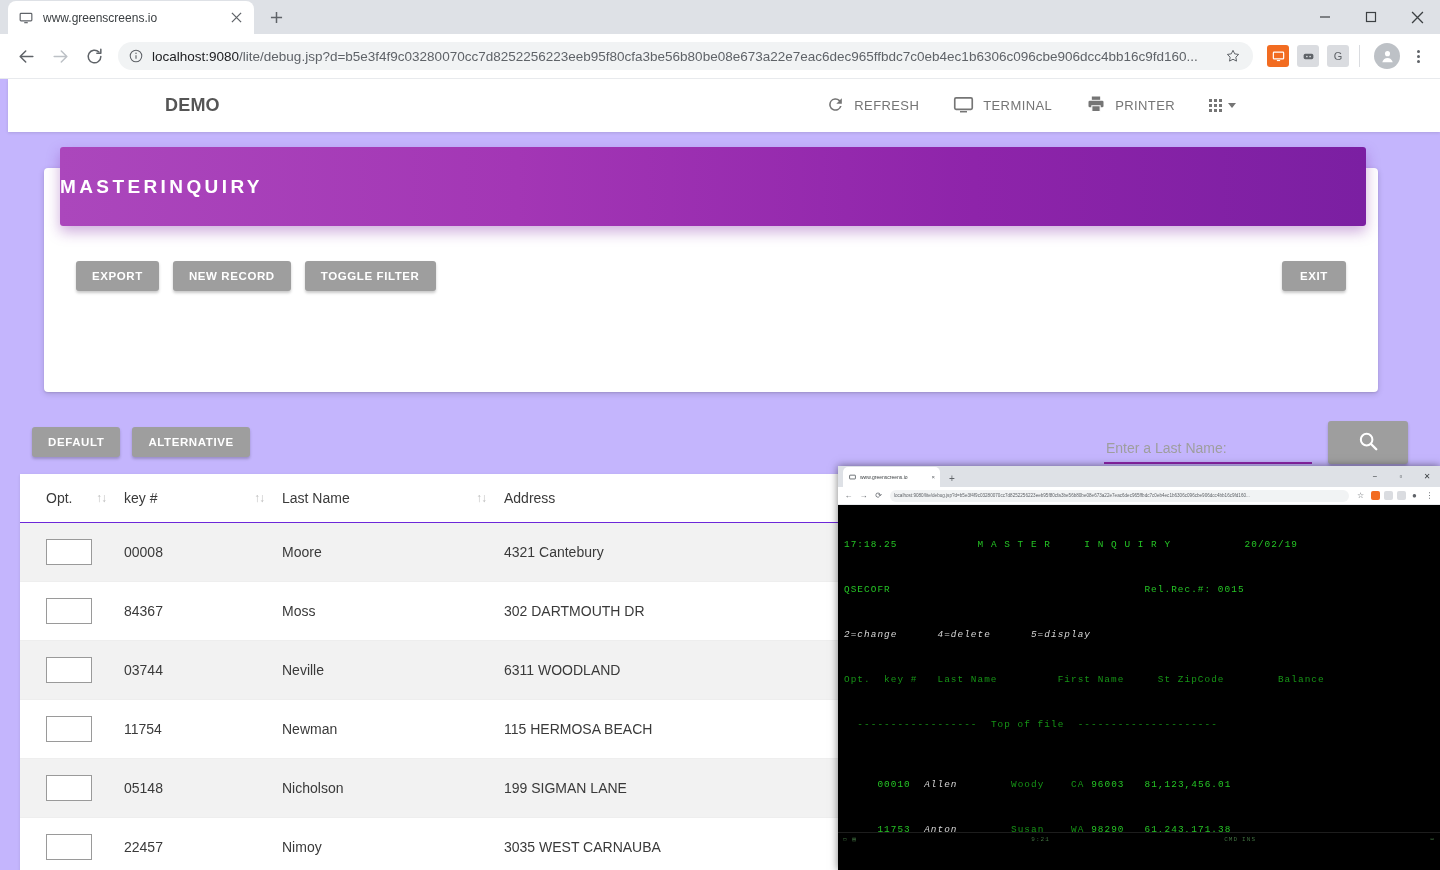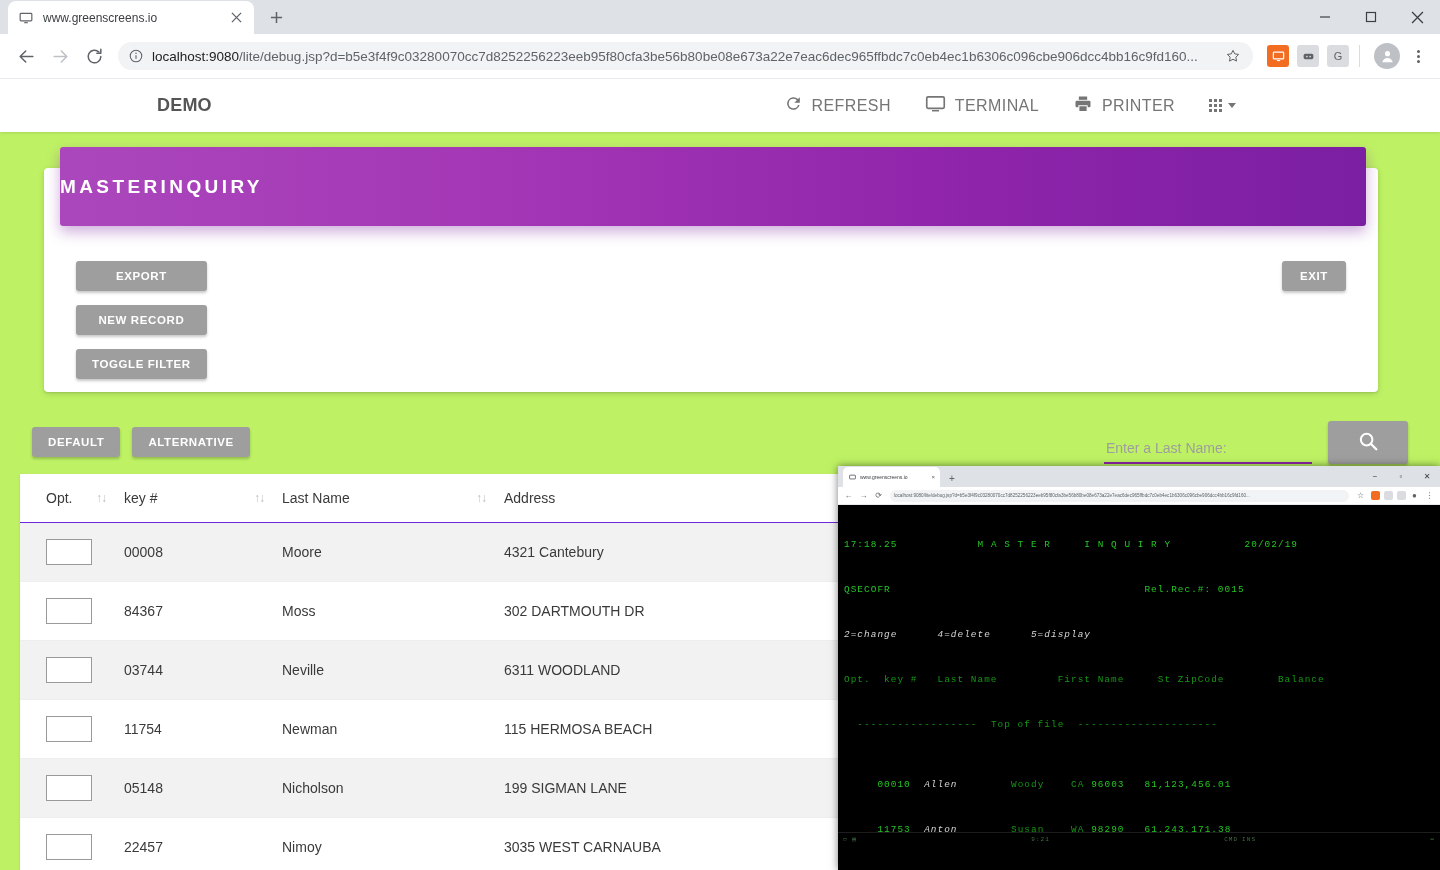--- a/index.html
+++ b/index.html
@@ -54,29 +54,29 @@
   .omni-star { width: 20px; height: 20px; color:#5f6368; flex:0 0 20px; display:flex;align-items:center;justify-content:center;}
   .ext-icon { width: 22px; height: 22px; margin-left: 6px; border-radius: 3px; display:flex;align-items:center;justify-content:center;flex:0 0 22px;}
   .ext-orange { background: #f26c21; color:#fff; }
   .ext-grey { background: #dadce0; color:#5f6368; font-size: 11px;}
   .tb-divider { width:1px; height: 22px; background:#dadce0; margin: 0 8px;}
   .avatar-btn { width:26px;height:26px;border-radius:50%;background:#bdc1c6;display:flex;align-items:center;justify-content:center;color:#fff;margin-left:4px;}
   .kebab { width: 24px; height: 28px; display:flex;flex-direction:column;align-items:center;justify-content:center;gap:2px;margin-left:4px;}
   .kebab i { width:3px;height:3px;border-radius:50%;background:#5f6368;display:block;}
 
   
-  .app { position: absolute; top: 79px; left: 0; width: 1440px; height: 791px; background:#bef264; overflow:hidden;}
+  .app { position: absolute; top: 79px; left: 0; width: 1440px; height: 791px; background:#c4b5fd; overflow:hidden;padding-left:8px;}
   .appbar {
     height: 53px; background: #fff; display: flex; align-items: center;
     padding: 0 24px; box-shadow: 0 1px 3px rgba(0,0,0,.12);
     position: relative; z-index: 3;
   }
   .app-brand { font-size: 18px; font-weight: bold; color: #555; margin-left: 133px; letter-spacing: .2px;}
   .appbar-actions { margin-left: auto; display: flex; align-items: center; gap: 34px; padding-right: 180px;}
-  .appbar-action { display: flex; align-items: center; gap: 9px; color: #757575; font-size: 16px; letter-spacing: .4px;}
+  .appbar-action { display: flex; align-items: center; gap: 9px; color: #757575; font-size: 13px; letter-spacing: .4px;}
   .appbar-action svg { fill: #757575; }
   .grid-menu { display:flex; align-items:center; gap:6px; color:#757575;}
   .grid-dots { display:grid; grid-template-columns: repeat(3, 3px); grid-template-rows: repeat(3, 3px); gap:2px;}
   .grid-dots i { width:3px;height:3px;background:#757575;display:block;}
   .caret-down { width:0;height:0;border-left:4px solid transparent;border-right:4px solid transparent;border-top:5px solid #757575;}
 
   
   .card {
     position: absolute; left: 44px; top: 89px; width: 1334px; height: 224px;
     background: #fff; border-radius: 4px;
@@ -85,21 +85,21 @@
   .banner {
     position: absolute; left: 16px; top: -21px; right: 12px; height: 79px;
     background: linear-gradient(90deg, #ab47bc 0%, #a336b5 35%, #8e24aa 70%, #7b1fa2 100%);
     border-radius: 3px;
     box-shadow: 0 6px 14px rgba(123,31,162,.36);
     display: flex; align-items: center; 
   }
   .banner-title {
     color: #fff; font-size: 19px; font-weight: bold; letter-spacing: 3.4px;
   }
-  .card-buttons { position: absolute; left: 32px; top: 93px; display: flex; gap: 14px; flex-direction: column; }
+  .card-buttons { position: absolute; left: 32px; top: 93px; display: flex; gap: 14px; }
   .mbtn {
     background: #9e9e9e; color: #fff; border: none; border-radius: 3px;
     padding: 0 16px; height: 30px; font-size: 11.5px; font-weight: bold;
     letter-spacing: .6px; font-family: "Liberation Sans", sans-serif;
     box-shadow: 0 2px 3px rgba(0,0,0,.22); cursor: pointer;
   }
   .exit-btn { position: absolute; right: 32px; top: 93px; min-width: 64px;}
 
   
   .subtools { position: absolute; left: 32px; top: 348px; display:flex; gap: 12px; }

